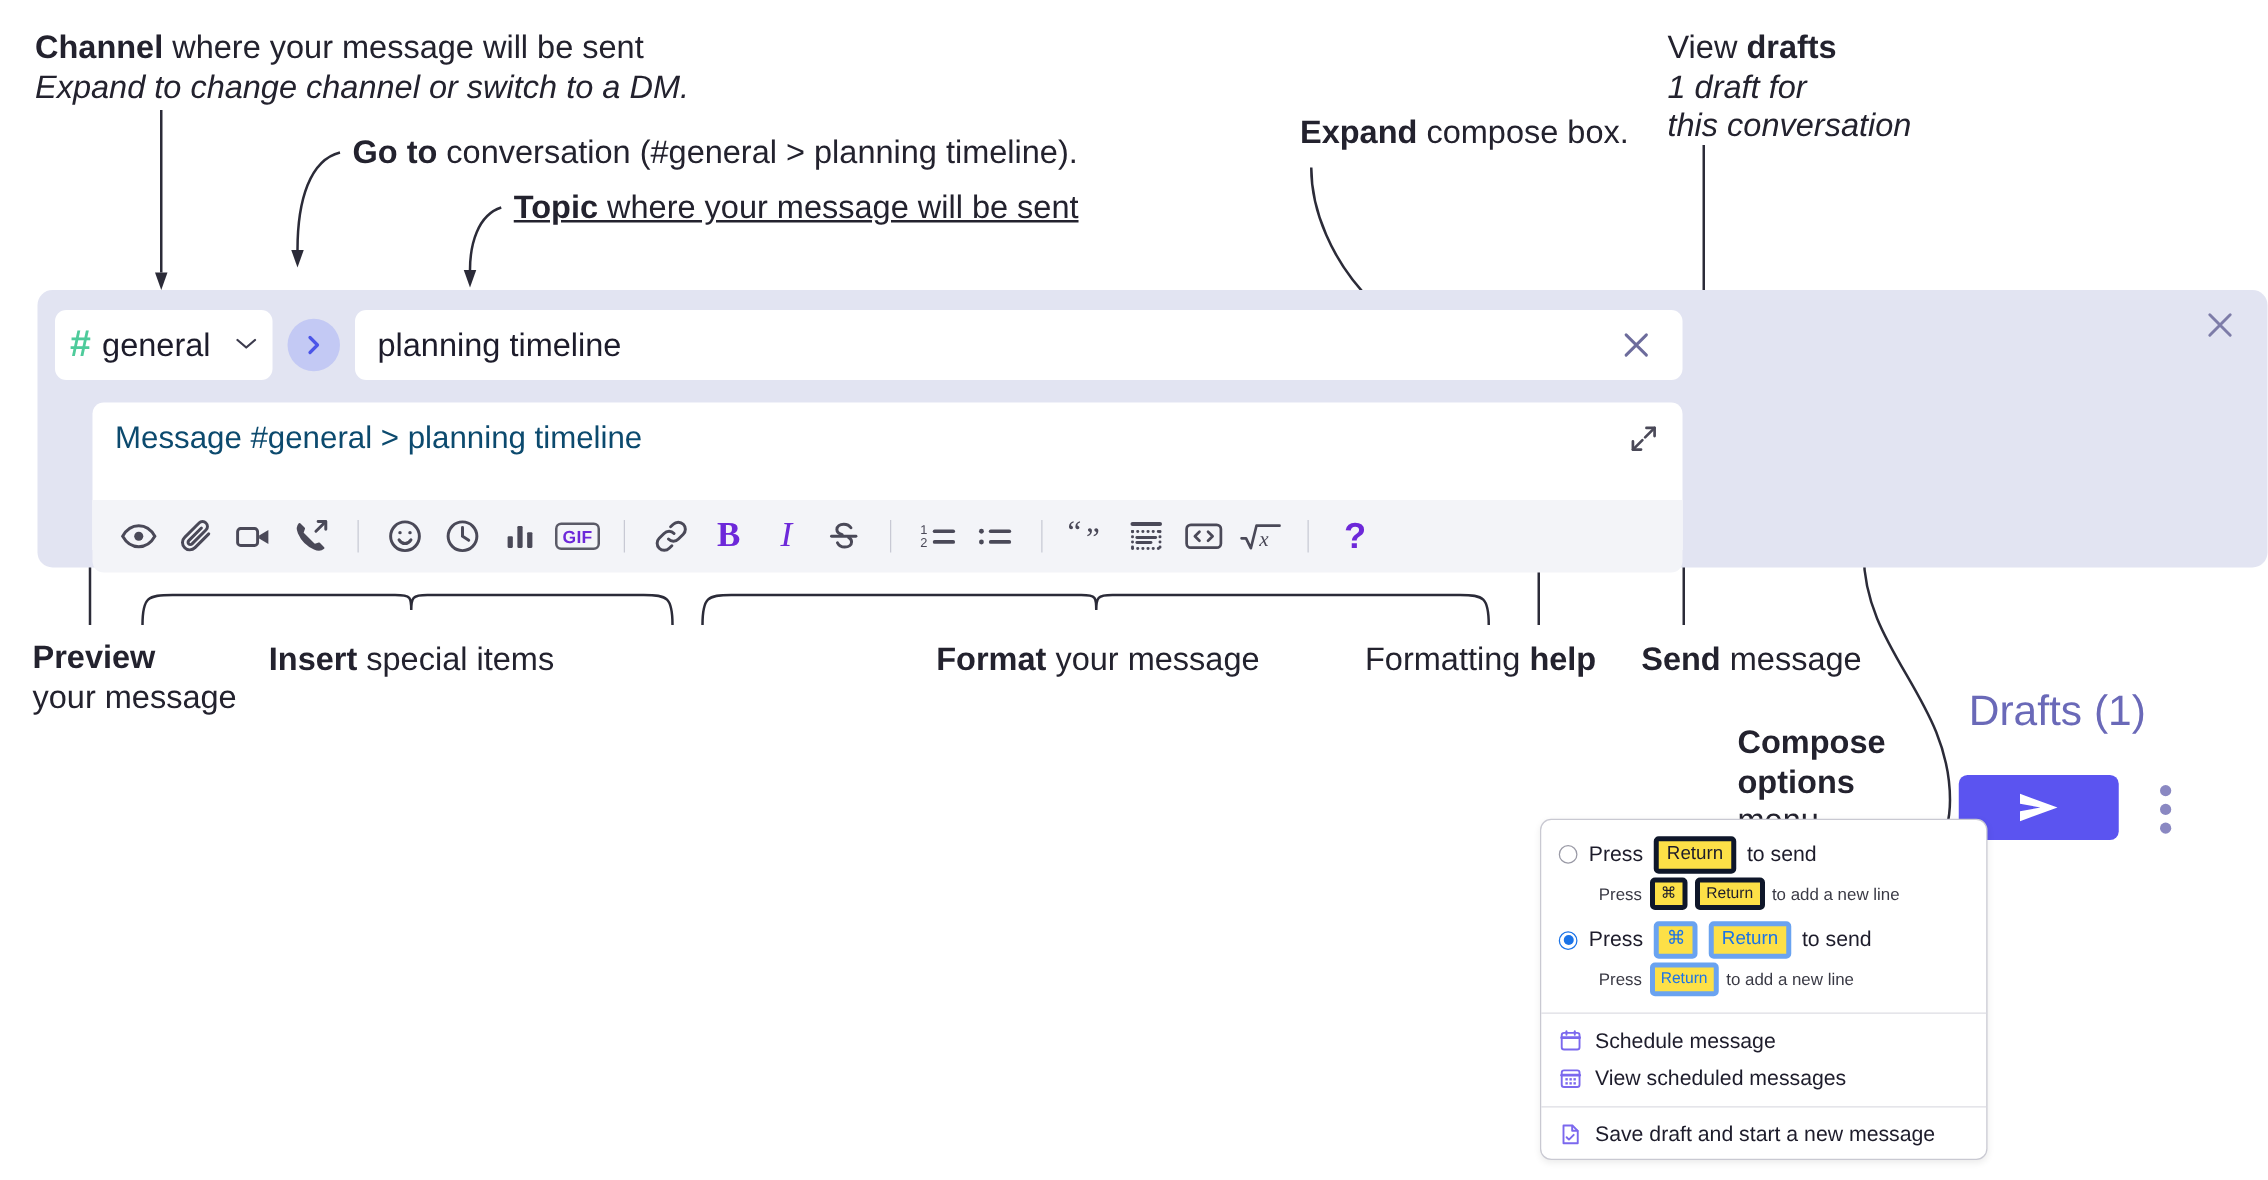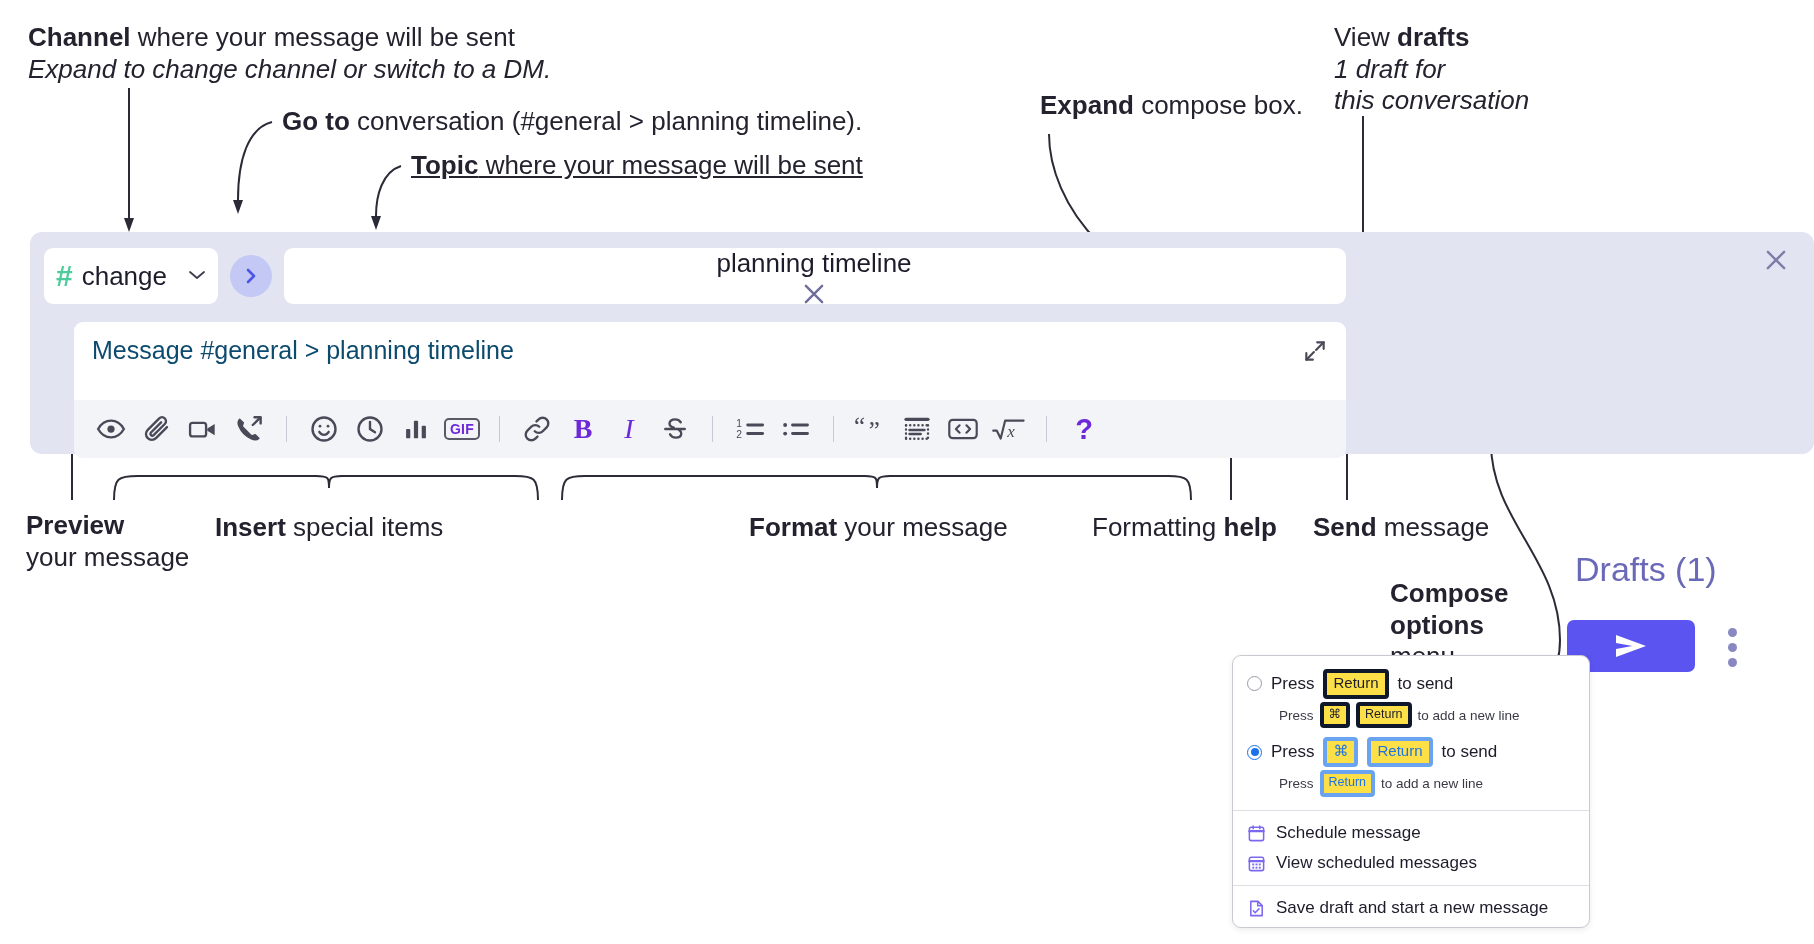--- a/index.html
+++ b/index.html
@@ -34,21 +34,21 @@
   #channel-select .hash { color:#4ecb9b; font-size:30px; font-weight:700; line-height:1; }
   #channel-select .chan-name { font-size:26px; color:#1d1c2b; }
   #channel-select .caret { margin-left:auto; color:#3d3c4e; font-size:17px; }
   #goto-btn {
     width:42px; height:42px; border-radius:50%; background:#c3c9f4;
     display:flex; align-items:center; justify-content:center;
     margin:0 12px; cursor:pointer;
   }
   #topic-field {
     width:1062px; height:56px; background:#fff; border-radius:9px;
-    display:flex; align-items:center; padding:0 20px 0 18px; cursor:text;flex-direction:column;
+    display:flex; align-items:center; padding:0 20px 0 18px; cursor:text;
   }
   #topic-field .topic-val { font-size:26px; color:#1d1c2b; flex:1; }
   #topic-clear { width:34px; height:34px; display:flex; align-items:center; justify-content:center; cursor:pointer; }
 
   #msgbox {
     position:absolute; left:44px; top:90px; width:1272px; height:118px;
     background:#fff; border-radius:9px 9px 0 0;
   }
   #msg-input {
     position:absolute; left:18px; top:14px; right:70px;
@@ -102,21 +102,21 @@
            display:flex; align-items:center; justify-content:center; }
   .radio.on { border-color:#1a73e8; }
   .radio.on::after { content:""; width:8px; height:8px; border-radius:50%; background:#1a73e8; }
   .key {
     border:4px solid #0f172a; border-radius:4px; padding:1px 6px 2px 6px;
     font-size:15px; line-height:1.25; color:#1d1c2b; background:#fde047; display:inline-block;
   }
   .key.sm { font-size:12.5px; padding:1px 5px 2px 5px; }
   .key.blue { border-color:#6aa3f0; color:#1a73e8; }
   .menu-div { height:1px; background:#dddde4; margin:7px 0; }
-  .mi { display:flex; align-items:flex-end; gap:10px; padding:5px 14px; font-size:17px;
+  .mi { display:flex; align-items:flex-start; gap:10px; padding:5px 14px; font-size:17px;
         color:#1d1c2b; cursor:pointer; }
   .mi .mi-ico { width:19px; height:19px; flex:none; color:#7b68ee; }
 </style>
 </head>
 <body>
 
 <div class="ann" style="left:28px; top:22px;">
   <b>Channel</b><span> where your message will be sent</span><br>
   <i>Expand to change channel or switch to a DM.</i>
 </div>
@@ -202,21 +202,21 @@
 
   <div id="composer-close">
     <svg width="28" height="28" viewBox="0 0 24 24" fill="none" stroke="#7d7ca8" stroke-width="2" stroke-linecap="round">
       <path d="M5 5 L19 19 M19 5 L5 19"></path>
     </svg>
   </div>
 
   <div class="row-top">
     <div id="channel-select">
       <span class="hash">#</span>
-      <span class="chan-name">change</span>
+      <span class="chan-name">general</span>
       <span class="caret">
         <svg width="18" height="12" viewBox="0 0 18 12" fill="none" stroke="#3d3c4e" stroke-width="1.8" stroke-linecap="round" stroke-linejoin="round">
             <path d="M2 3 L9 9 L16 3"></path>
           </svg>
       </span>
     </div>
 
     <div id="goto-btn">
       <svg width="16" height="20" viewBox="0 0 16 20" fill="none" stroke="#4b55e8" stroke-width="2.6" stroke-linecap="round" stroke-linejoin="round">
           <path d="M5 4 L11 10 L5 16"></path>

